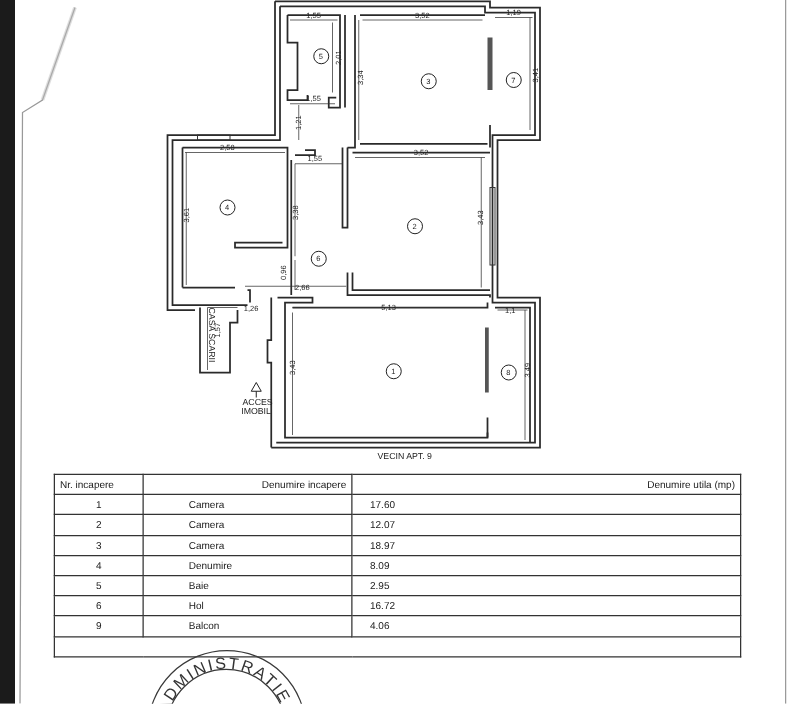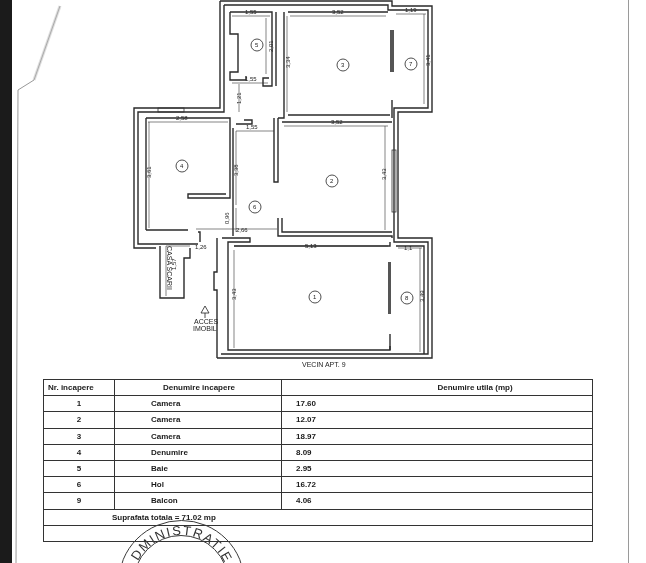--- a/index.html
+++ b/index.html
@@ -18,25 +18,25 @@
     .lbl { font-size: 7px; }
     .wall { fill: none; stroke: #2a2a2a; stroke-width: 1.4; }
     .dimline { stroke: #333; stroke-width: 0.6; }
     .roomcirc { fill: #fff; stroke: #222; stroke-width: 0.8; }
 
     table.rooms {
       position: absolute; left: 43px; top: 379px; width: 550px;
       border-collapse: collapse; font-size: 8px;
     }
     table.rooms td, table.rooms th {
-      border: 1px solid #333; height: 15.2px; padding: 0 4px; font-weight: bold;
+      border: 1px solid #333; height: 15.2px; padding: 0 4px; font-weight: normal;
       white-space: nowrap;
       margin-top: 36px;
     }
-    table.rooms th { text-align: center; }
+    table.rooms th { text-align: right; }
     .c1 { width: 62px; text-align: center; }
     .c2 { width: 126px; padding-left: 36px !important; }
     .c3 { padding-left: 14px !important; }
     .sum td { padding-left: 68px !important; }
     .stamp {
       position: absolute; left: 118px; top: 520px; width: 125px; height: 125px;
       border: 1.6px solid #3a3a3a; border-radius: 50%; pointer-events: none;
     }
     .stamp-inner {
       position: absolute; left: 14px; top: 14px; width: 94px; height: 94px;
@@ -229,23 +229,20 @@
     <tr>
         <td class="c1">6</td>
         <td class="c2">Hol</td>
         <td class="c3">16.72</td>
       </tr>
     <tr>
         <td class="c1">9</td>
         <td class="c2">Balcon</td>
         <td class="c3">4.06</td>
       </tr>
-    <tr class="sum">
-        <td colspan="3">Suprafata totala = 71.02 mp</td>
-      </tr>
     <tr>
         <td colspan="3"></td>
       </tr>
   </tbody>
 </table>
 
 <div class="stamp">
   <div class="stamp-inner"></div>
   <svg class="stamp-text" width="125" height="125" viewBox="0 0 125 125">
     <defs>

